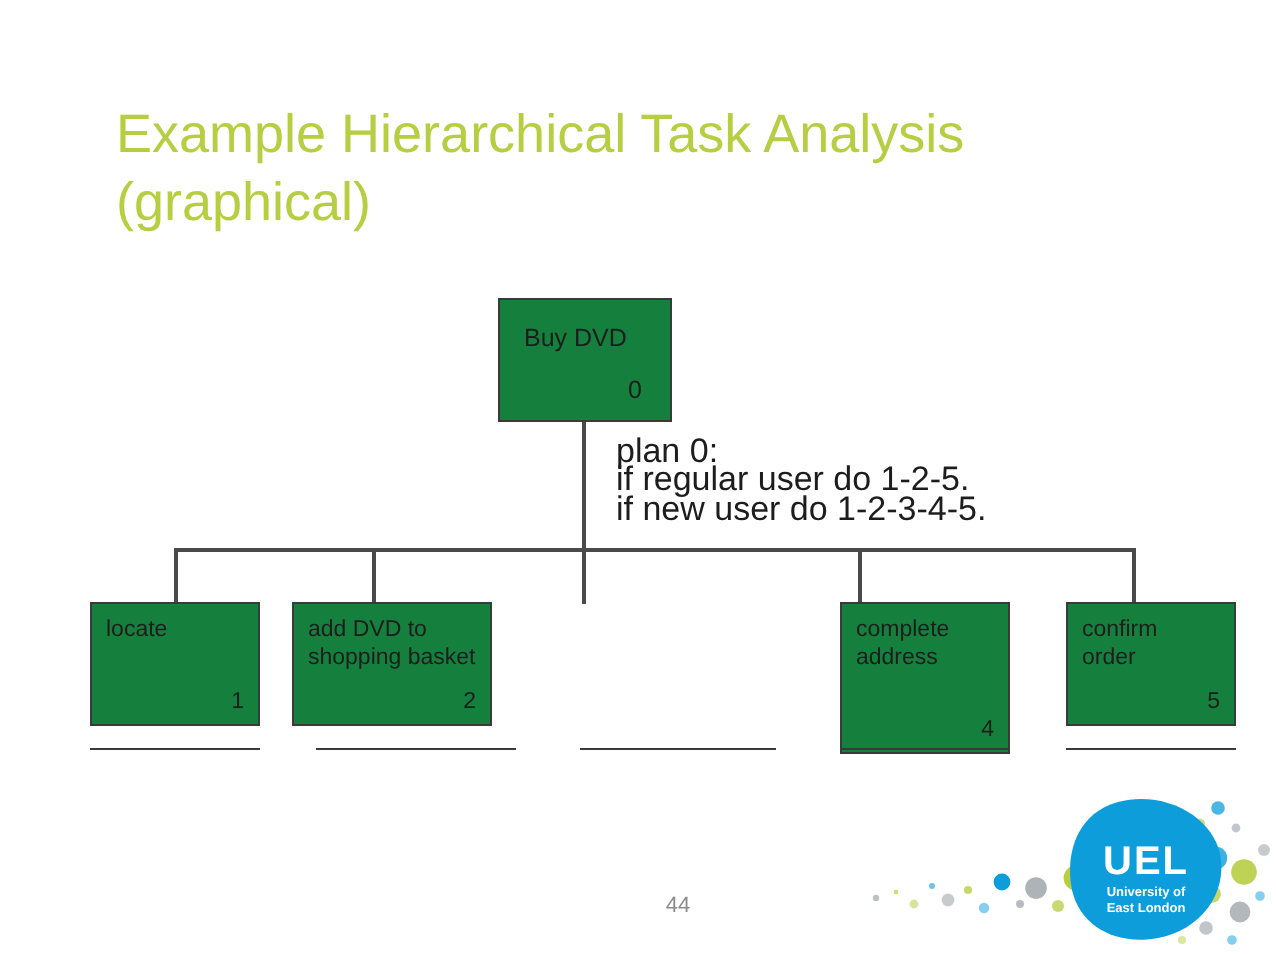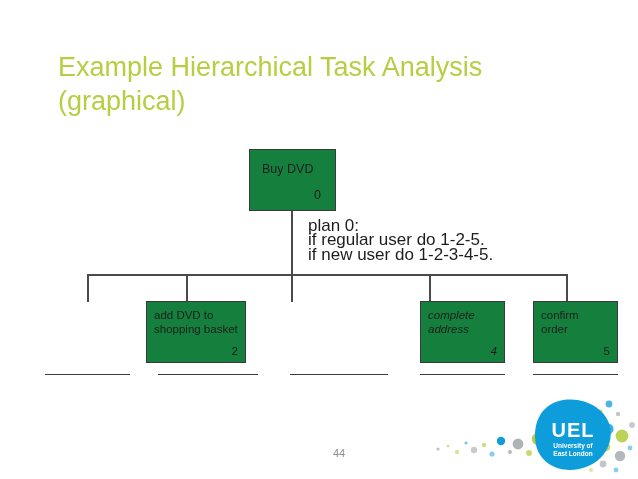--- a/index.html
+++ b/index.html
@@ -140,32 +140,36 @@
     <div class="conn v" style="left:291px; top:211px; height:64px;"></div>
 
     <div class="conn h" style="left:87px; top:274px; width:480px;"></div>
 
     <div class="conn v" style="left:87px; top:274px; height:28px;"></div>
     <div class="conn v" style="left:186px; top:274px; height:28px;"></div>
     <div class="conn v" style="left:291px; top:274px; height:28px;"></div>
     <div class="conn v" style="left:429px; top:274px; height:28px;"></div>
     <div class="conn v" style="left:566px; top:274px; height:28px;"></div>
 
+    <div class="hta-box" style="left:45px; top:301px; width:85px; height:62px;">
+      <span class="bx-label">locate</span>
+      <span class="bx-num">1</span>
+    </div>
     <div class="leaf-underline" style="left:45px; top:374px; width:85px;"></div>
 
     <div class="hta-box" style="left:146px; top:301px; width:100px; height:62px;">
       <span class="bx-label">add DVD to
 shopping basket</span>
       <span class="bx-num">2</span>
     </div>
     <div class="leaf-underline" style="left:158px; top:374px; width:100px;"></div>
 
     <div class="leaf-underline" style="left:290px; top:374px; width:98px;"></div>
 
-    <div class="hta-box" style="left:420px; top:301px; width:85px; height:62px;font-style:italic;">
+    <div class="hta-box" style="left:420px; top:301px; width:85px; height:76px;">
       <span class="bx-label">complete
 address</span>
       <span class="bx-num">4</span>
     </div>
     <div class="leaf-underline" style="left:420px; top:374px; width:85px;"></div>
 
     <div class="hta-box" style="left:533px; top:301px; width:85px; height:62px;padding-left:24px;">
       <span class="bx-label">confirm
 order</span>
       <span class="bx-num">5</span>

